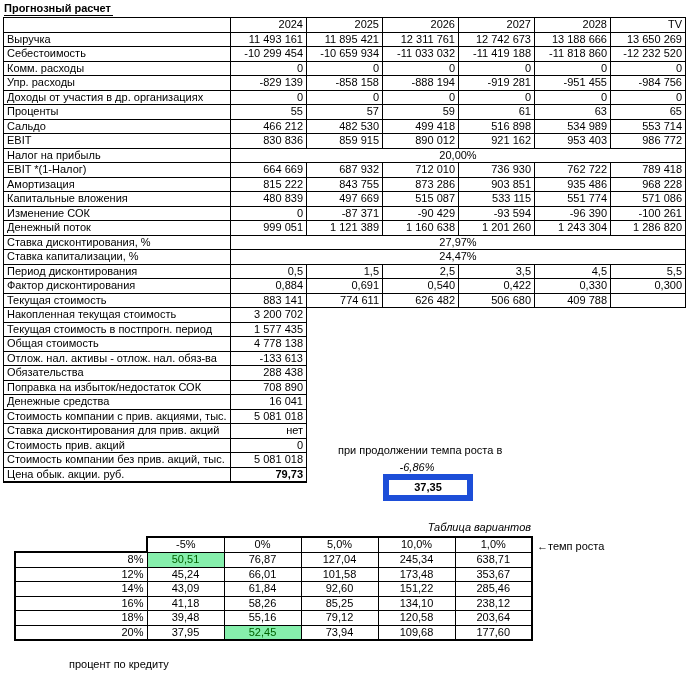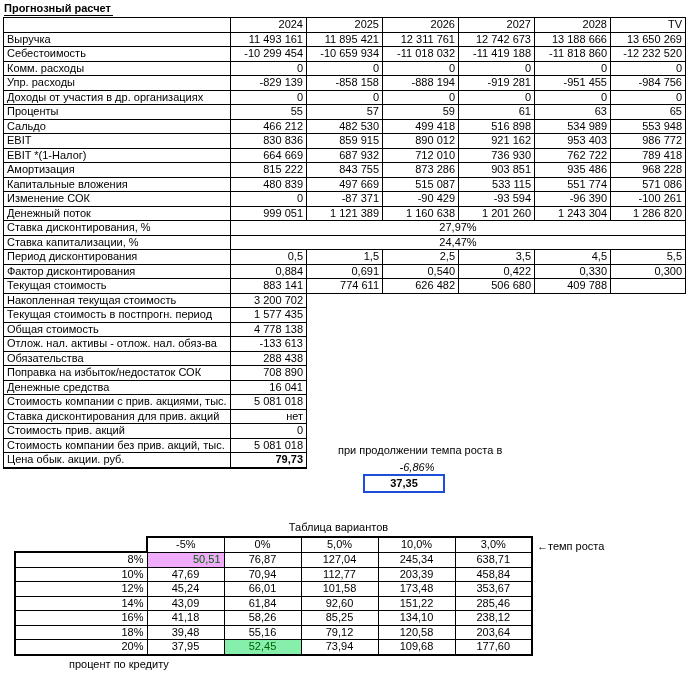--- a/index.html
+++ b/index.html
@@ -27,24 +27,24 @@
   #forecast{left:3px;top:17px;padding-left:29px;}
   #forecast tr.thick td.c{border-bottom-width:2px;}
   #variants{left:14px;top:536px;}
   .bt2{border-top-width:2px;}
   .bl2{border-left-width:2px;}
   .br2{border-right-width:2px;}
   .bb2{border-bottom-width:2px;}
   .growth-note{left:338px;top:444px;}
   .growth-rate{left:377px;top:461px;width:80px;text-align:center;font-style:italic;}
   .price-box{
-    left:363px;top:474px;width:78px;height:15px;border:2px solid #1d4ed8;
+    left:383px;top:474px;width:78px;height:15px;border:6px solid #1d4ed8;
     font-weight:bold;text-align:center;line-height:15px;
   }
-  .variants-title{left:146px;top:521px;width:385px;text-align:center;}
+  .variants-title{left:146px;top:521px;width:385px;text-align:right;font-style:italic;}
   .growth-dir-note{left:537px;top:540px;}
   .credit-note{left:30px;top:658px;padding-left:39px;}
 </style>
 </head>
 <body>
 
 <div class="abs sheet-title">Прогнозный расчет</div>
 
 <table id="forecast">
   <colgroup>
@@ -72,21 +72,21 @@
         <td class="c num">11 895 421</td>
         <td class="c num">12 311 761</td>
         <td class="c num">12 742 673</td>
         <td class="c num">13 188 666</td>
         <td class="c num">13 650 269</td>
       </tr>
       <tr>
         <td class="c lbl">Себестоимость</td>
         <td class="c num">-10 299 454</td>
         <td class="c num">-10 659 934</td>
-        <td class="c num">-11 018 032</td>
+        <td class="c num">-11 033 032</td>
         <td class="c num">-11 419 188</td>
         <td class="c num">-11 818 860</td>
         <td class="c num">-12 232 520</td>
       </tr>
       <tr>
         <td class="c lbl">Комм. расходы</td>
         <td class="c num">0</td>
         <td class="c num">0</td>
         <td class="c num">0</td>
         <td class="c num">0</td>
@@ -120,30 +120,34 @@
         <td class="c num">63</td>
         <td class="c num">65</td>
       </tr>
       <tr>
         <td class="c lbl">Сальдо</td>
         <td class="c num">466 212</td>
         <td class="c num">482 530</td>
         <td class="c num">499 418</td>
         <td class="c num">516 898</td>
         <td class="c num">534 989</td>
-        <td class="c num">553 948</td>
+        <td class="c num">553 714</td>
       </tr>
       <tr>
         <td class="c lbl">EBIT</td>
         <td class="c num">830 836</td>
         <td class="c num">859 915</td>
         <td class="c num">890 012</td>
         <td class="c num">921 162</td>
         <td class="c num">953 403</td>
         <td class="c num">986 772</td>
+      </tr>
+      <tr>
+        <td class="c lbl">Налог на прибыль</td>
+        <td class="c ctr" colspan="6">20,00%</td>
       </tr>
       <tr>
         <td class="c lbl">EBIT *(1-Налог)</td>
         <td class="c num">664 669</td>
         <td class="c num">687 932</td>
         <td class="c num">712 010</td>
         <td class="c num">736 930</td>
         <td class="c num">762 722</td>
         <td class="c num">789 418</td>
       </tr>
@@ -344,37 +348,29 @@
     <col style="width:77px">
       <col style="width:77px">
   </colgroup>
   <tbody>
       <tr>
         <td class="nob"></td>
         <td class="c ctr bt2 bl2">-5%</td>
         <td class="c ctr bt2">0%</td>
         <td class="c ctr bt2">5,0%</td>
         <td class="c ctr bt2">10,0%</td>
-        <td class="c ctr bt2 br2">3,0%</td>
+        <td class="c ctr bt2 br2">1,0%</td>
       </tr>
       <tr>
         <td class="c num bl2 bt2">8%</td>
-        <td class="c ctr" style="background: #f0abfc; color: rgb(0, 97, 0); text-align: right;">50,51</td>
+        <td class="c ctr" style="background: #86efac; color: rgb(0, 97, 0);">50,51</td>
         <td class="c ctr">76,87</td>
         <td class="c ctr">127,04</td>
         <td class="c ctr">245,34</td>
         <td class="c ctr br2">638,71</td>
-      </tr>
-      <tr>
-        <td class="c num bl2">10%</td>
-        <td class="c ctr">47,69</td>
-        <td class="c ctr">70,94</td>
-        <td class="c ctr">112,77</td>
-        <td class="c ctr">203,39</td>
-        <td class="c ctr br2">458,84</td>
       </tr>
       <tr>
         <td class="c num bl2">12%</td>
         <td class="c ctr">45,24</td>
         <td class="c ctr">66,01</td>
         <td class="c ctr">101,58</td>
         <td class="c ctr">173,48</td>
         <td class="c ctr br2">353,67</td>
       </tr>
       <tr>

